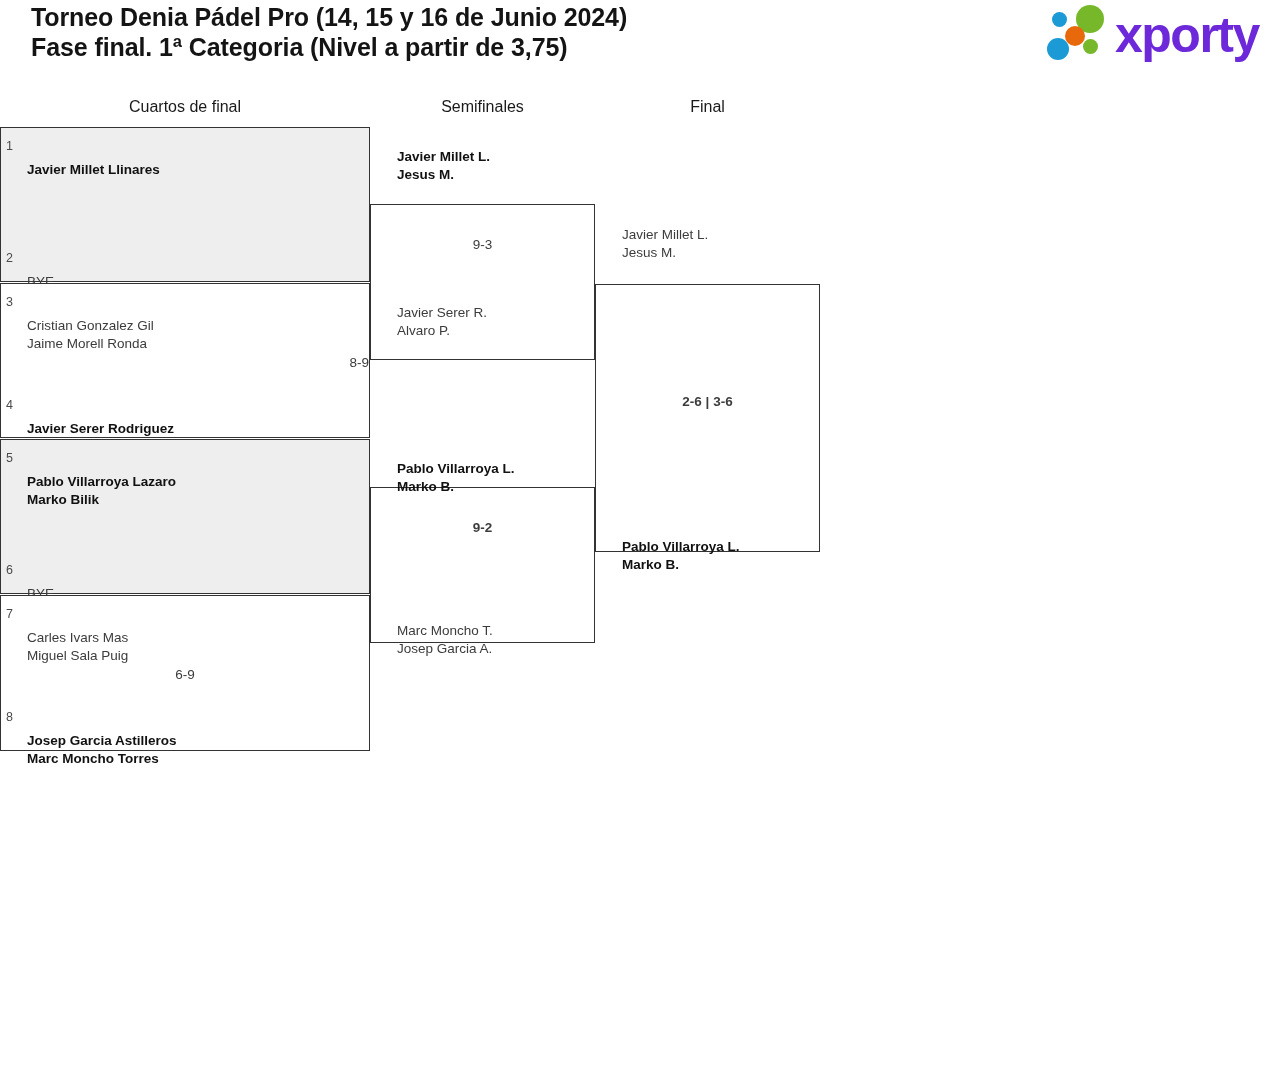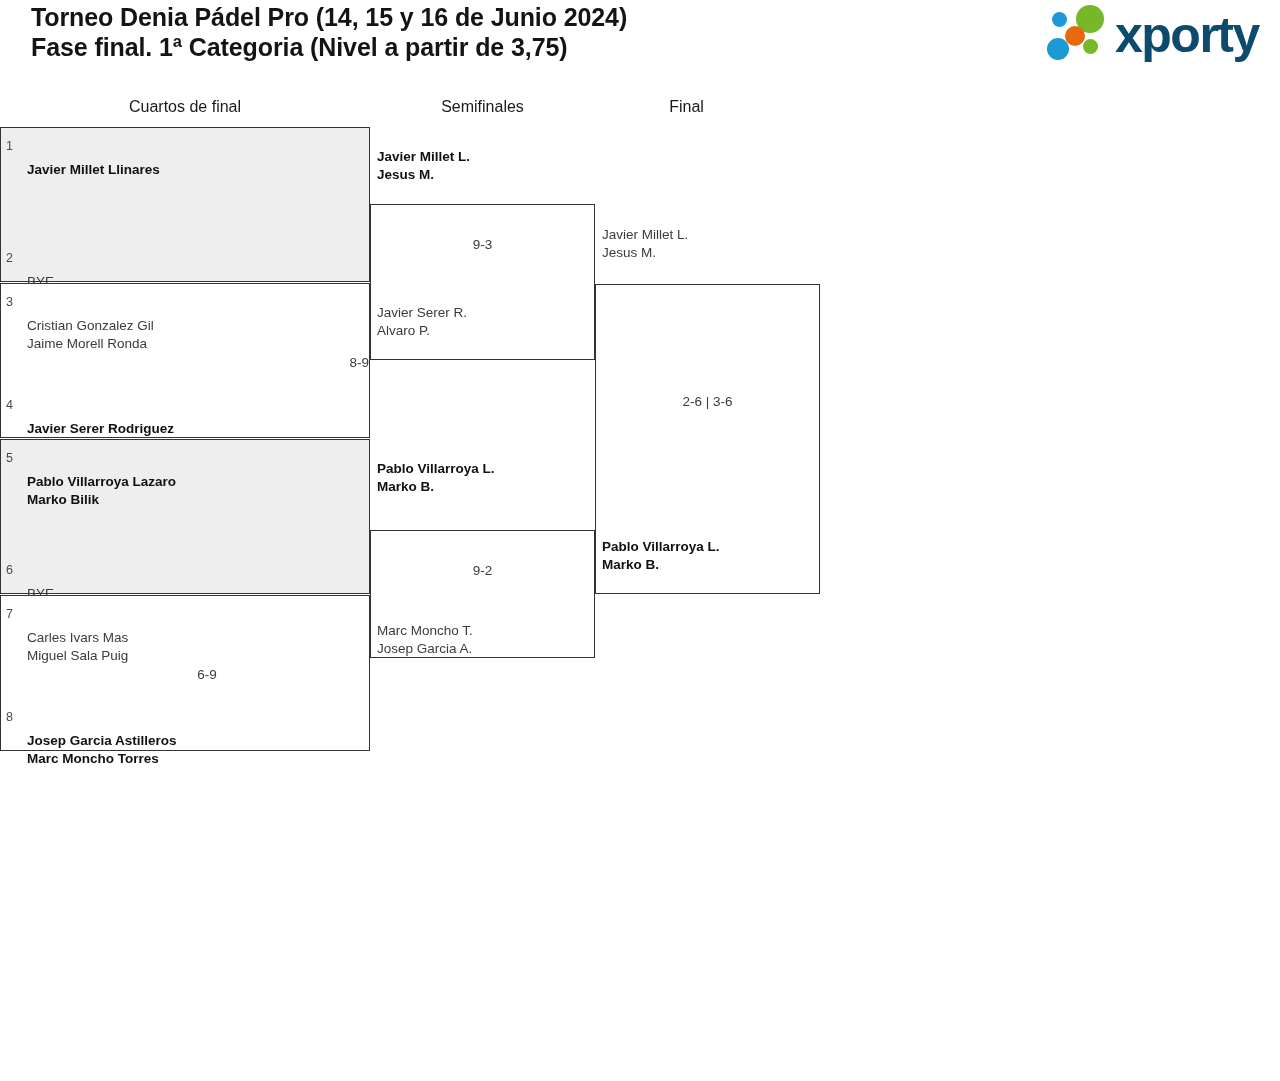--- a/index.html
+++ b/index.html
@@ -46,35 +46,35 @@
   }
   #logo-dots { position: absolute; left: 0; top: 0; width: 72px; height: 60px; }
   .dot { position: absolute; border-radius: 50%; }
   #logo-word {
     position: absolute;
     left: 70px; top: 2px;
     font-size: 50px;
     font-weight: 700;
     line-height: 58px;
     letter-spacing: -1.5px;
-    color: #0c4a6e;
+    color: #6d28d9;
   }
 
   
   .round-header {
     position: absolute;
     font-size: 16px;
     font-weight: 400;
     color: #1a1a1a;
     text-align: center;
     line-height: 20px;
   }
   #rh-qf   { left: 0px;   top: 97px; width: 370px; }
   #rh-sf   { left: 370px; top: 97px; width: 225px; }
-  #rh-fin  { left: 574px; top: 97px; width: 225px; }
+  #rh-fin  { left: 595px; top: 97px; width: 225px; }
 
   
   #bracket {
     position: absolute;
     left: 0; top: 0;
     width: 1280px; height: 1081px;
   }
 
   
   .match {
@@ -120,20 +120,21 @@
     line-height: 18px;
   }
 
   
   .adv {
     position: absolute;
     font-size: 13.5px;
     line-height: 18px;
     color: #3c3c3c;
     white-space: nowrap;
+    margin-left: 20px;
   }
   .adv.winner { color: #111111; font-weight: 700; }
   .adv .pname { display: block; }
 </style>
 </head>
 <body>
 
 <div id="header">
   <div id="title-block">
     <div class="title-line">Torneo Denia Pádel Pro (14, 15 y 16 de Junio 2024)</div>
@@ -210,21 +211,21 @@
   </div>
 
   <div class="match" style="left:0px; top:595px; width:370px; height:156px;">
     <div class="team" style="top:9px;">
       <span class="seed">7</span>
       <span class="names">
         <span class="pname">Carles Ivars Mas</span>
         <span class="pname">Miguel Sala Puig</span>
       </span>
     </div>
-    <div class="score" style="top:70px;padding-left:22px;">6-9</div>
+    <div class="score" style="top:70px;">6-9</div>
     <div class="team winner" style="top:112px;">
       <span class="seed">8</span>
       <span class="names">
         <span class="pname">Josep Garcia Astilleros</span>
         <span class="pname">Marc Moncho Torres</span>
       </span>
     </div>
   </div>
 
   <div class="match" style="left:370px; top:204px; width:225px; height:156px;">
@@ -232,33 +233,33 @@
   </div>
   <div class="adv winner" style="left:377px; top:148px;">
     <span class="pname">Javier Millet L.</span>
     <span class="pname">Jesus M.</span>
   </div>
   <div class="adv" style="left:377px; top:304px;">
     <span class="pname">Javier Serer R.</span>
     <span class="pname">Alvaro P.</span>
   </div>
 
-  <div class="match" style="left:370px; top:530px; width:225px; height:128px;">
+  <div class="match" style="left:370px; top:487px; width:225px; height:156px;font-weight:bold;">
     <div class="score" style="top:31px;">9-2</div>
   </div>
   <div class="adv winner" style="left:377px; top:460px;">
     <span class="pname">Pablo Villarroya L.</span>
     <span class="pname">Marko B.</span>
   </div>
   <div class="adv" style="left:377px; top:622px;">
     <span class="pname">Marc Moncho T.</span>
     <span class="pname">Josep Garcia A.</span>
   </div>
 
-  <div class="match" style="left:595px; top:284px; width:225px; height:310px;">
+  <div class="match" style="left:595px; top:284px; width:225px; height:268px;font-weight:bold;">
     <div class="score" style="top:108px;">2-6 | 3-6</div>
   </div>
   <div class="adv" style="left:602px; top:226px;">
     <span class="pname">Javier Millet L.</span>
     <span class="pname">Jesus M.</span>
   </div>
   <div class="adv winner" style="left:602px; top:538px;">
     <span class="pname">Pablo Villarroya L.</span>
     <span class="pname">Marko B.</span>
   </div>

